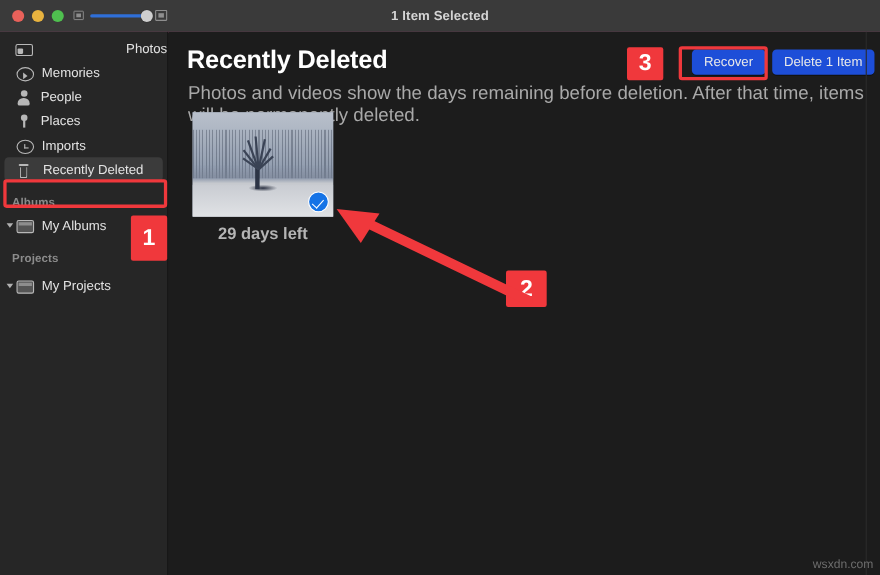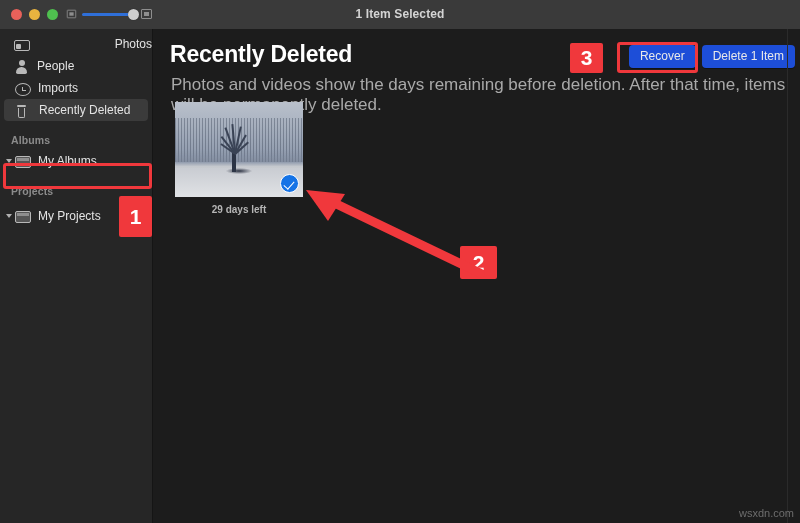--- a/index.html
+++ b/index.html
@@ -348,21 +348,21 @@
     left: 5px; top: 3.5px;
     width: 5px; height: 9px;
     border: solid #ffffff;
     border-width: 0 1.8px 1.8px 0;
     transform: rotate(42deg);
   }
   .photo-caption {
     margin-top: 7px;
     text-align: center;
     color: #b5b5b5;
-    font-size: 10px;
+    font-size: 15px;
     font-weight: bold;
   }
 
   
   .anno-box {
     position: absolute;
     border: 3px solid #f0383c;
     border-radius: 3px;
     box-sizing: border-box;
     pointer-events: none;
@@ -416,22 +416,30 @@
   </div>
 
   <div id="sidebar">
 
 
     <div class="nav-row" style="margin-top:4px;justify-content:space-between;">
       <span class="nav-icon ic-photos"></span>
       <span class="nav-label">Photos</span>
     </div>
     <div class="nav-row">
+      <span class="nav-icon ic-memories"></span>
+      <span class="nav-label">Memories</span>
+    </div>
+    <div class="nav-row">
       <span class="nav-icon ic-people"></span>
       <span class="nav-label">People</span>
+    </div>
+    <div class="nav-row">
+      <span class="nav-icon ic-places"></span>
+      <span class="nav-label">Places</span>
     </div>
     <div class="nav-row">
       <span class="nav-icon ic-imports"></span>
       <span class="nav-label">Imports</span>
     </div>
     <div class="nav-row selected">
       <span class="nav-icon ic-trash"></span>
       <span class="nav-label">Recently Deleted</span>
     </div>
 

